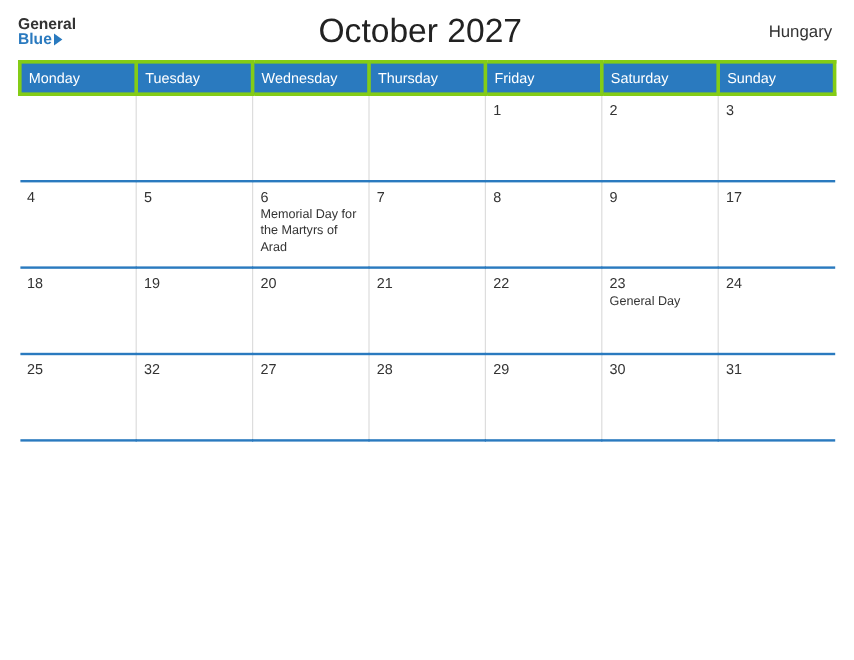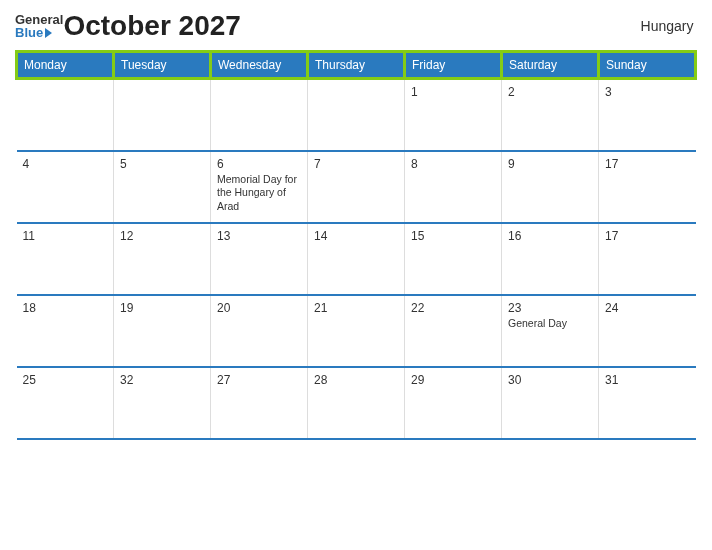--- a/index.html
+++ b/index.html
@@ -41,22 +41,23 @@
     .logo-triangle {
       width: 0;
       height: 0;
       border-left: 7px solid #2a7abf;
       border-top: 5px solid transparent;
       border-bottom: 5px solid transparent;
       margin-left: 2px;
     }
     .calendar-title {
       font-size: 28px;
-      font-weight: bold;
+      font-weight: normal;
       color: #222;
+      text-align: center;
       flex: 1;
     }
     .country {
       font-size: 14px;
       color: #333;
       min-width: 60px;
       text-align: center;
     }
     .calendar {
       width: 100%;
@@ -149,53 +150,30 @@
         </tr>
         <tr class="alt-row">
           <td>
             <span class="day-num">4</span>
           </td>
           <td>
             <span class="day-num">5</span>
           </td>
           <td>
             <span class="day-num">6</span>
-            <div class="holiday">Memorial Day for the Hungary of Arad</div>
+            <div class="holiday">Memorial Day for the Martyrs of Arad</div>
           </td>
           <td>
             <span class="day-num">7</span>
           </td>
           <td>
             <span class="day-num">8</span>
           </td>
           <td>
             <span class="day-num">9</span>
-          </td>
-          <td>
-            <span class="day-num">17</span>
-          </td>
-        </tr>
-        <tr>
-          <td>
-            <span class="day-num">11</span>
-          </td>
-          <td>
-            <span class="day-num">12</span>
-          </td>
-          <td>
-            <span class="day-num">13</span>
-          </td>
-          <td>
-            <span class="day-num">14</span>
-          </td>
-          <td>
-            <span class="day-num">15</span>
-          </td>
-          <td>
-            <span class="day-num">16</span>
           </td>
           <td>
             <span class="day-num">17</span>
           </td>
         </tr>
         <tr class="alt-row">
           <td>
             <span class="day-num">18</span>
           </td>
           <td>

